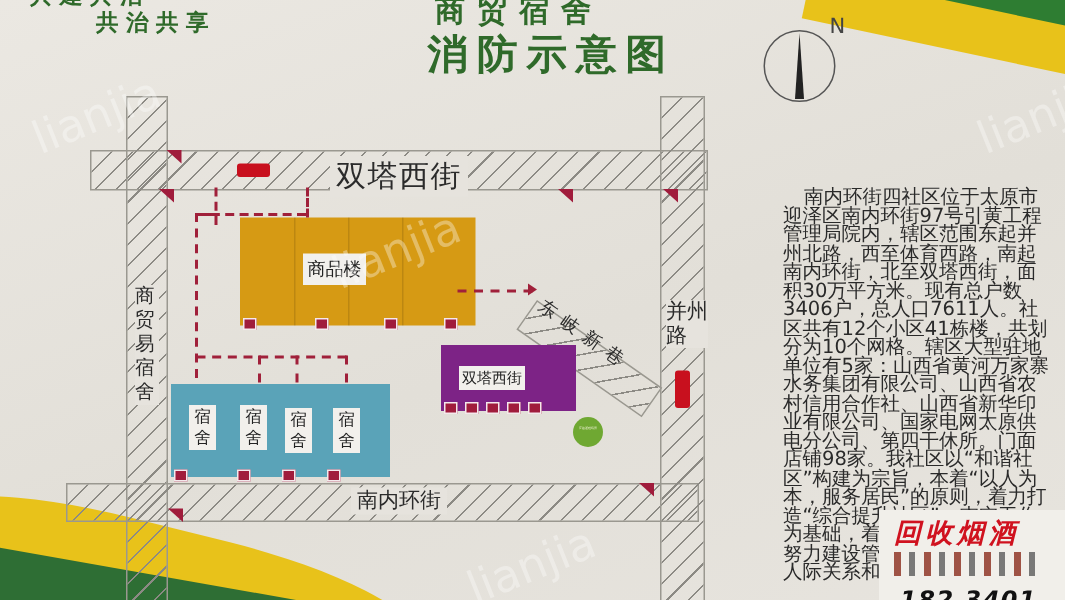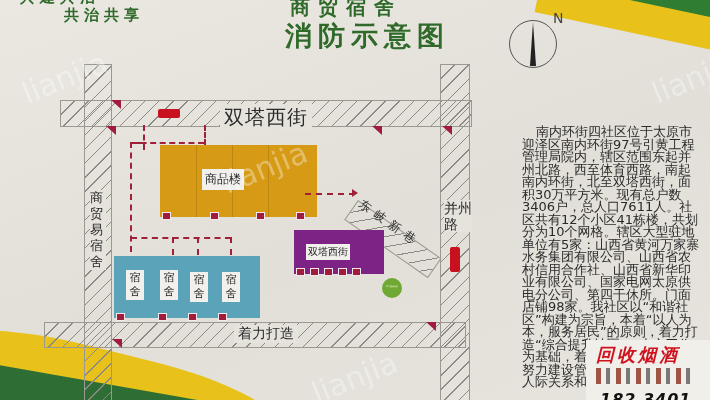--- a/index.html
+++ b/index.html
@@ -52,21 +52,21 @@
   <div class="hatch" style="left:60px;top:100px;width:410px;height:25px;"></div>
   <div class="hatch" style="left:84px;top:64px;width:26px;height:336px;"></div>
   <div class="hatch" style="left:44px;top:322px;width:420px;height:24px;"></div>
   <div class="hatch" style="left:440px;top:64px;width:28px;height:336px;"></div>
   <div class="hatch" style="left:358px;top:200px;width:100px;height:22px;transform:rotate(35deg);transform-origin:left top;"></div>
 
   <div class="street-label" style="left:220px;top:104px;font-size:20px;letter-spacing:1px;padding:0 4px;">双塔西街</div>
   <div class="street-label" style="left:90px;top:190px;font-size:13px;width:16px;line-height:16px;">
     <span>商贸易宿舍</span>
   </div>
-  <div class="street-label" style="left:234px;top:325px;font-size:14px;padding:0 4px;">着力打造</div>
+  <div class="street-label" style="left:234px;top:325px;font-size:14px;padding:0 4px;">南内环街</div>
   <div class="street-label" style="left:444px;top:200px;font-size:14px;width:28px;line-height:16px;">
     <span>并州路</span>
   </div>
   <div class="street-label" style="left:365px;top:196px;font-size:12px;transform:rotate(35deg);transform-origin:left top;letter-spacing:6px;background:transparent;">东岐新巷</div>
 
   <div class="block" style="left:160px;top:145px;width:145px;height:72px;background:#d69a14;">
     <div class="abs" style="left:36px;top:0;width:1px;height:72px;background:rgba(0,0,0,0.12);"></div>
     <div class="abs" style="left:72px;top:0;width:1px;height:72px;background:rgba(0,0,0,0.12);"></div>
     <div class="abs" style="left:108px;top:0;width:1px;height:72px;background:rgba(0,0,0,0.12);"></div>
     <div class="bldg-label" style="left:42px;top:24px;font-size:12px;padding:2px 3px;">商品楼</div>

